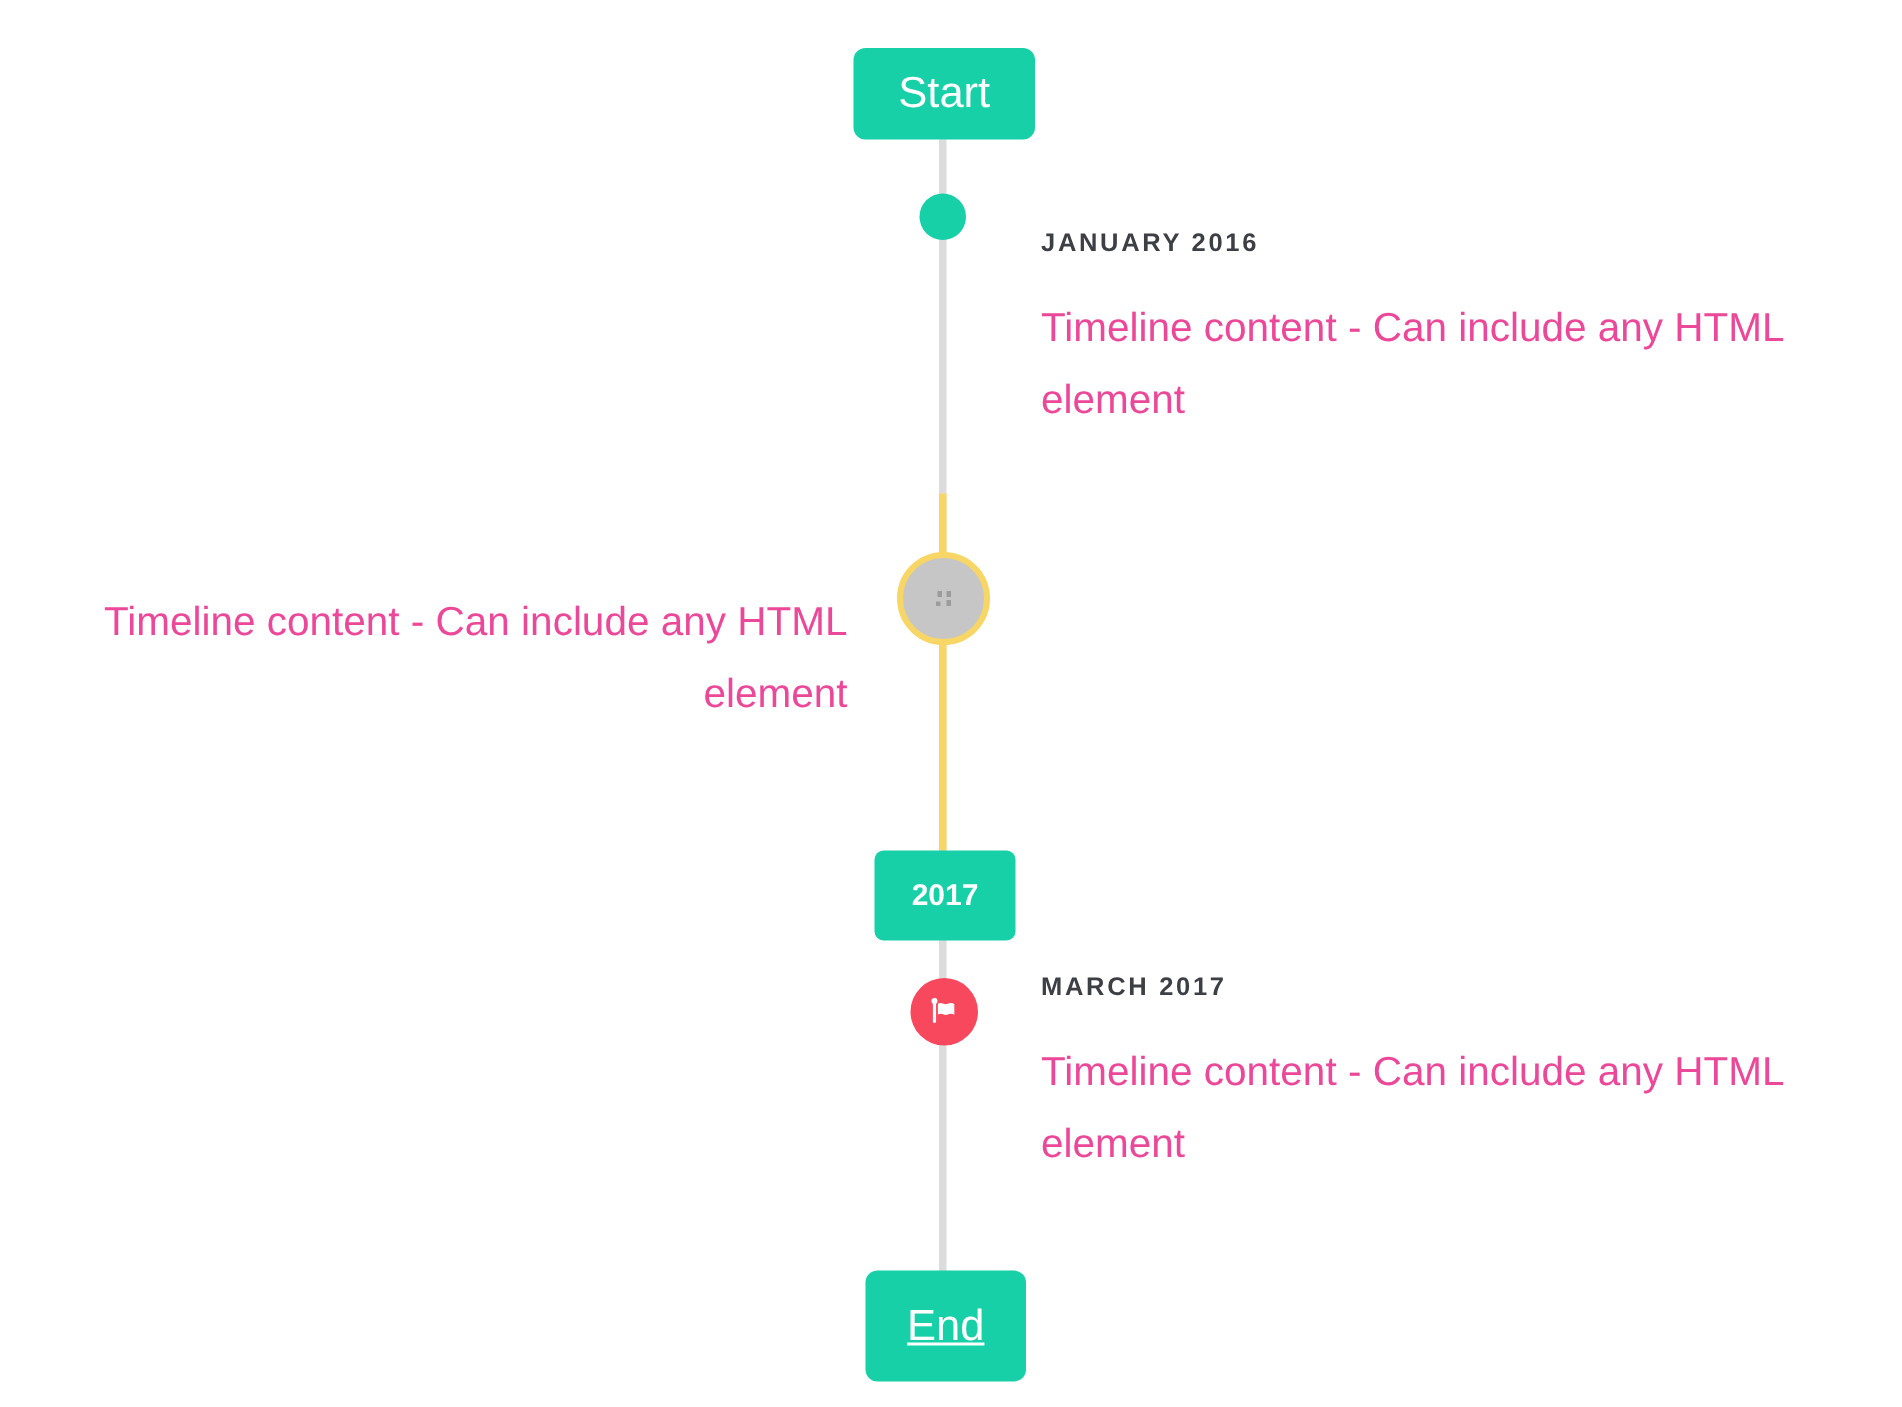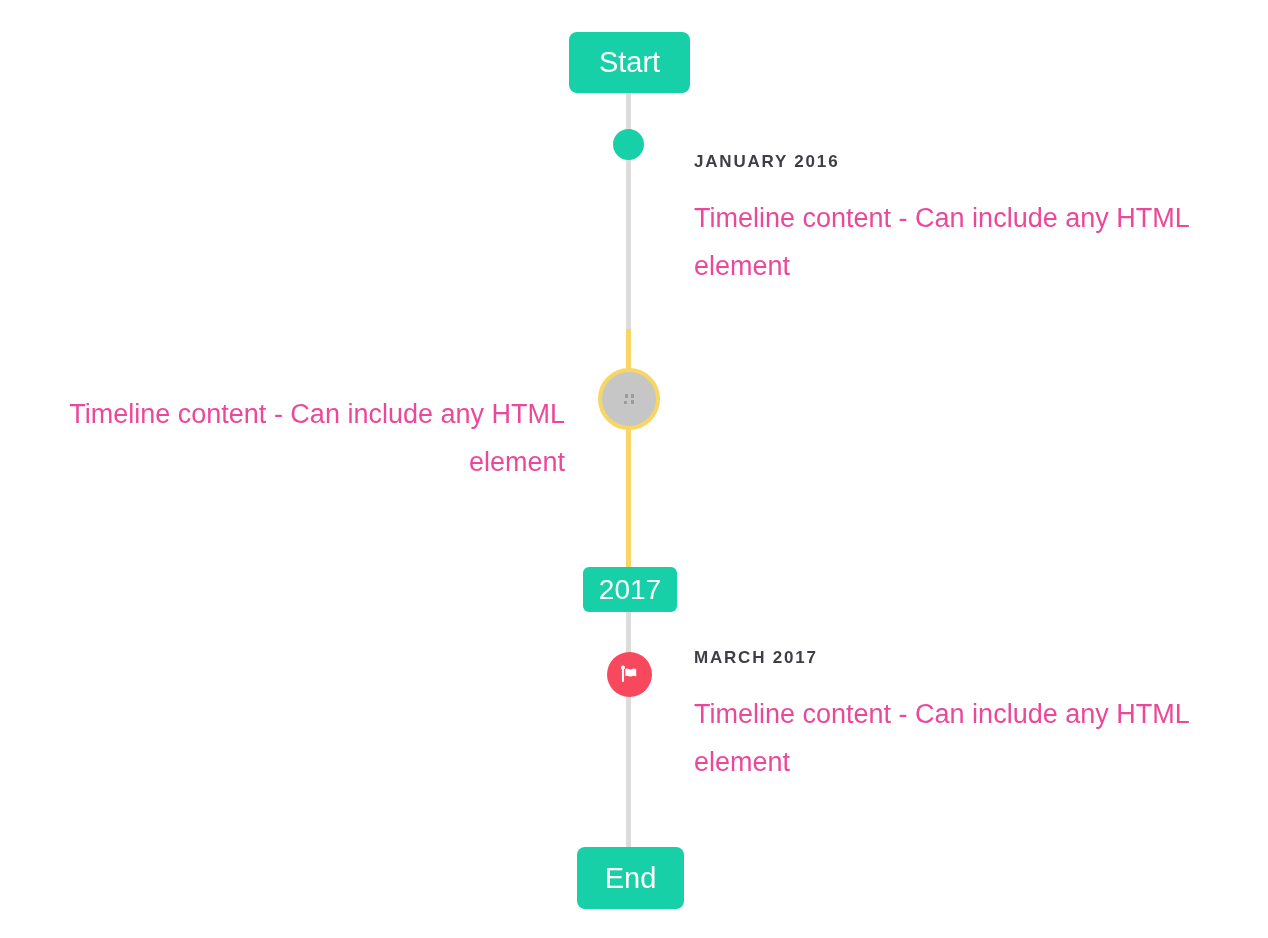--- a/index.html
+++ b/index.html
@@ -16,22 +16,22 @@
   .line-yellow{top:329px;height:238px;background:#f8d665;}
 
   
   .badge{
     position:absolute;
     display:flex;align-items:center;justify-content:center;
     background:#17d0a8;color:#ffffff;
     cursor:pointer;user-select:none;
   }
   .badge-start{left:569px;top:32px;width:121px;height:61px;border-radius:8px;font-size:29px;}
-  .badge-year{left:583px;top:567px;width:94px;height:45px;border-radius:6px;font-size:28px;}
-  .badge-end{left:577px;top:847px;width:107px;height:62px;border-radius:8px;font-size:29px;}
+  .badge-year{left:583px;top:567px;width:94px;height:60px;border-radius:6px;font-size:20px;font-weight:bold;}
+  .badge-end{left:577px;top:847px;width:107px;height:74px;border-radius:8px;font-size:29px;text-decoration:underline;}
 
   
   .dot-jan{
     position:absolute;left:613px;top:129px;width:31px;height:31px;
     border-radius:50%;background:#17d0a8;
   }
   .circle-feb{
     position:absolute;left:598px;top:368px;width:62px;height:62px;
     box-sizing:border-box;border:4px solid #f8d665;border-radius:50%;
     background:#c6c6c6;

